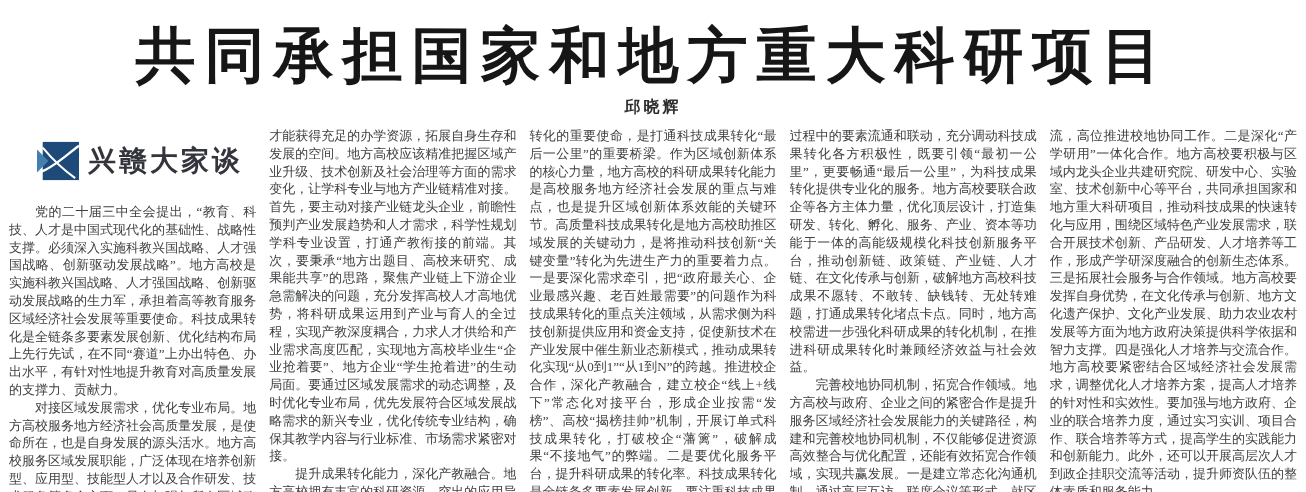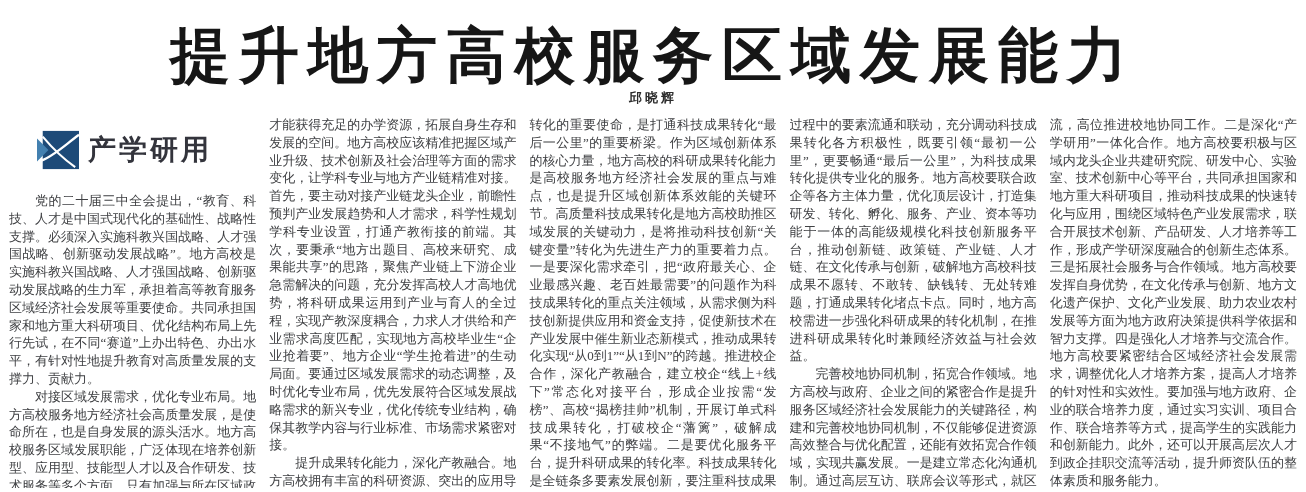--- a/index.html
+++ b/index.html
@@ -13,21 +13,21 @@
   .page { width: 1306px; height: 492px; padding: 4px 0 0 0; position: relative; }
 
   
   .header { text-align: center; padding-top: 18px; }
   .headline {
     font-size: 60px; font-weight: bold; color: #161616;
     letter-spacing: 9px; line-height: 1.1;
     font-family: "DejaVu Serif", "Liberation Serif", serif;
   }
   .byline {
-    margin-top: 1px; font-size: 13px; color: #2d2d2d; letter-spacing: 3px;
+    margin-top: 9px; font-size: 16px; color: #2d2d2d; letter-spacing: 3px;
     font-family: "Liberation Sans", sans-serif; font-weight: bold;
   }
 
   
   .columns {
     display: flex; gap: 13px;
     padding: 0 9px; margin-top: 9px;
     height: 372px;
   }
   .col {
@@ -50,39 +50,39 @@
     letter-spacing: 3px; white-space: nowrap;
     font-family: "DejaVu Serif", "Liberation Serif", serif;
   }
 </style>
 </head>
 <body>
 
 <div class="page">
 
   <div class="header">
-    <div class="headline">提升地方高校服务区域发展能力</div>
+    <div class="headline">共同承担国家和地方重大科研项目</div>
     <div class="byline">邱晓辉</div>
   </div>
 
   <div class="columns">
 
     <div class="col">
       <div class="logo-row">
         <span class="logo-icon">
           <svg viewBox="0 0 44 44" width="42" height="42" xmlns="http://www.w3.org/2000/svg">
             <rect x="6" y="2" width="38" height="40" fill="#1d4a78"></rect>
             <polygon points="0,10 12,22 0,34" fill="#4380b0"></polygon>
             <path d="M2 34 C 16 30, 30 16, 44 6" stroke="#ffffff" stroke-width="2.4" fill="none"></path>
             <path d="M6 8 C 16 20, 26 30, 40 40" stroke="#ffffff" stroke-width="2.2" fill="none"></path>
           </svg>
         </span>
-        <span class="logo-text">产学研用</span>
+        <span class="logo-text">兴赣大家谈</span>
       </div>
-      <p>党的二十届三中全会提出，“教育、科技、人才是中国式现代化的基础性、战略性支撑。必须深入实施科教兴国战略、人才强国战略、创新驱动发展战略”。地方高校是实施科教兴国战略、人才强国战略、创新驱动发展战略的生力军，承担着高等教育服务区域经济社会发展等重要使命。共同承担国家和地方重大科研项目、优化结构布局上先行先试，在不同“赛道”上办出特色、办出水平，有针对性地提升教育对高质量发展的支撑力、贡献力。</p>
+      <p>党的二十届三中全会提出，“教育、科技、人才是中国式现代化的基础性、战略性支撑。必须深入实施科教兴国战略、人才强国战略、创新驱动发展战略”。地方高校是实施科教兴国战略、人才强国战略、创新驱动发展战略的生力军，承担着高等教育服务区域经济社会发展等重要使命。科技成果转化是全链条多要素发展创新、优化结构布局上先行先试，在不同“赛道”上办出特色、办出水平，有针对性地提升教育对高质量发展的支撑力、贡献力。</p>
       <p>对接区域发展需求，优化专业布局。地方高校服务地方经济社会高质量发展，是使命所在，也是自身发展的源头活水。地方高校服务区域发展职能，广泛体现在培养创新型、应用型、技能型人才以及合作研发、技术服务等多个方面，只有加强与所在区域政府、企业及社会的广泛合作，在服务地方发展中做出成绩，</p>
     </div>
 
     <div class="col">
       <p class="cont">才能获得充足的办学资源，拓展自身生存和发展的空间。地方高校应该精准把握区域产业升级、技术创新及社会治理等方面的需求变化，让学科专业与地方产业链精准对接。首先，要主动对接产业链龙头企业，前瞻性预判产业发展趋势和人才需求，科学性规划学科专业设置，打通产教衔接的前端。其次，要秉承“地方出题目、高校来研究、成果能共享”的思路，聚焦产业链上下游企业急需解决的问题，充分发挥高校人才高地优势，将科研成果运用到产业与育人的全过程，实现产教深度耦合，力求人才供给和产业需求高度匹配，实现地方高校毕业生“企业抢着要”、地方企业“学生抢着进”的生动局面。要通过区域发展需求的动态调整，及时优化专业布局，优先发展符合区域发展战略需求的新兴专业，优化传统专业结构，确保其教学内容与行业标准、市场需求紧密对接。</p>
       <p>提升成果转化能力，深化产教融合。地方高校拥有丰富的科研资源、突出的应用导向和鲜明的地方特色，承载着科技成果高效</p>
     </div>
 
     <div class="col">
       <p class="cont">转化的重要使命，是打通科技成果转化“最后一公里”的重要桥梁。作为区域创新体系的核心力量，地方高校的科研成果转化能力是高校服务地方经济社会发展的重点与难点，也是提升区域创新体系效能的关键环节。高质量科技成果转化是地方高校助推区域发展的关键动力，是将推动科技创新“关键变量”转化为先进生产力的重要着力点。一是要深化需求牵引，把“政府最关心、企业最感兴趣、老百姓最需要”的问题作为科技成果转化的重点关注领域，从需求侧为科技创新提供应用和资金支持，促使新技术在产业发展中催生新业态新模式，推动成果转化实现“从0到1”“从1到N”的跨越。推进校企合作，深化产教融合，建立校企“线上+线下”常态化对接平台，形成企业按需“发榜”、高校“揭榜挂帅”机制，开展订单式科技成果转化，打破校企“藩篱”，破解成果“不接地气”的弊端。二是要优化服务平台，提升科研成果的转化率。科技成果转化是全链条多要素发展创新，要注重科技成果转化</p>

